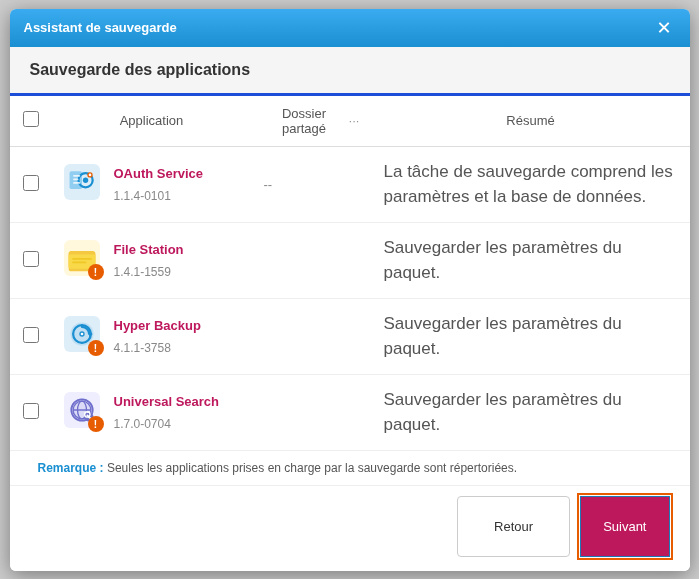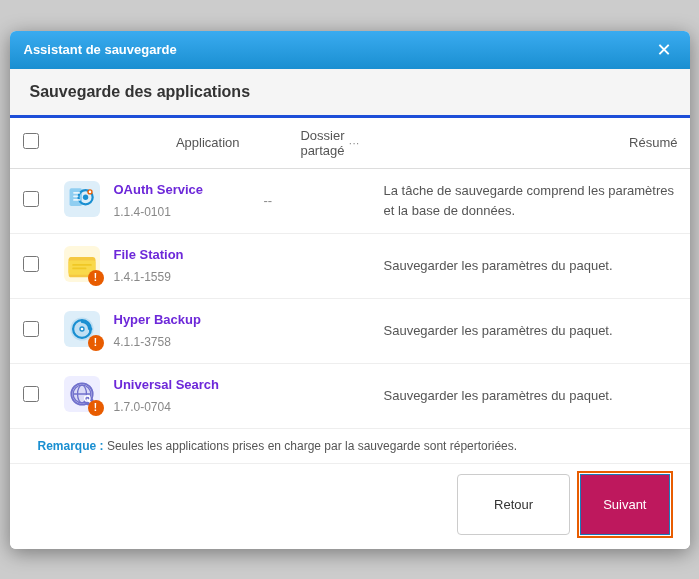--- a/index.html
+++ b/index.html
@@ -69,21 +69,21 @@
       font-size: 13px;
     }
 
     table thead tr {
       border-bottom: 1px solid #ddd;
       background: #fff;
     }
 
     table thead th {
       padding: 10px 12px;
-      text-align: right;
+      text-align: center;
       font-weight: normal;
       color: #555;
       font-size: 13px;
     }
 
     table thead th:first-child {
       width: 42px;
       text-align: center;
     }
 
@@ -161,33 +161,33 @@
       display: flex;
       align-items: center;
       justify-content: center;
       font-size: 10px;
       color: #fff;
       font-weight: bold;
     }
 
     .app-info .app-name {
       font-weight: bold;
-      color: #6d28d9;
+      color: #be185d;
       font-size: 13px;
     }
 
     .app-info .app-version {
       color: #888;
       font-size: 12px;
       margin-top: 8px;
     }
 
     .resume-text {
       color: #555;
-      font-size: 13px;
+      font-size: 17px;
       line-height: 1.5;
     }
 
     .shared-text {
       color: #888;
     }
 
     
     .cb {
       width: 16px;

